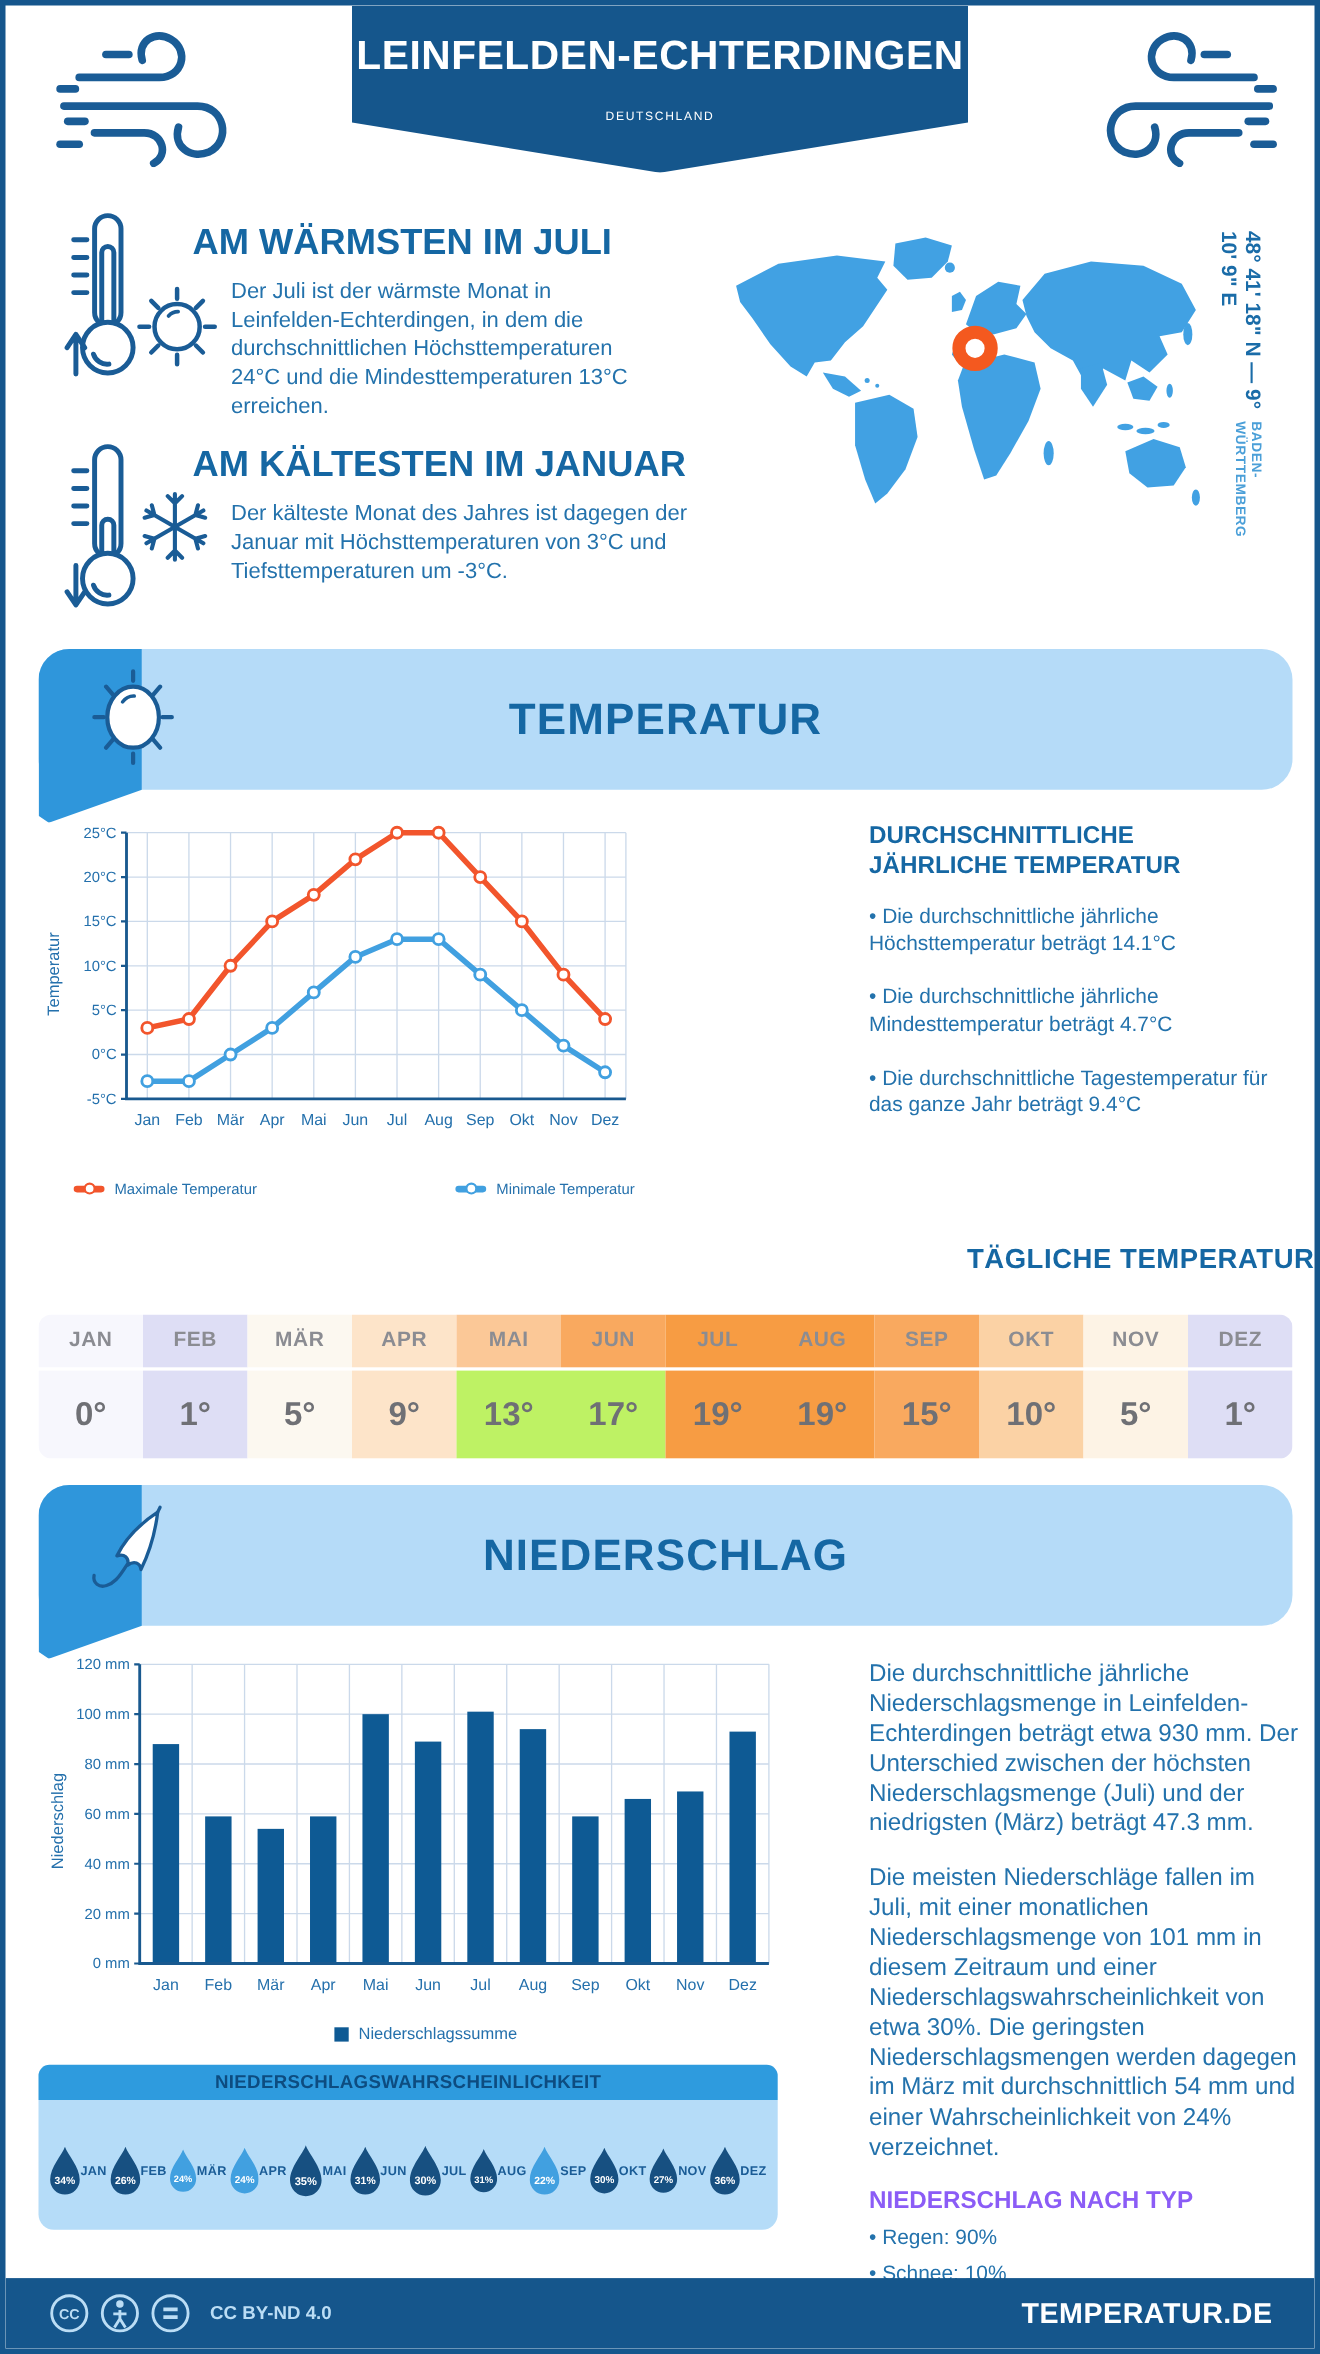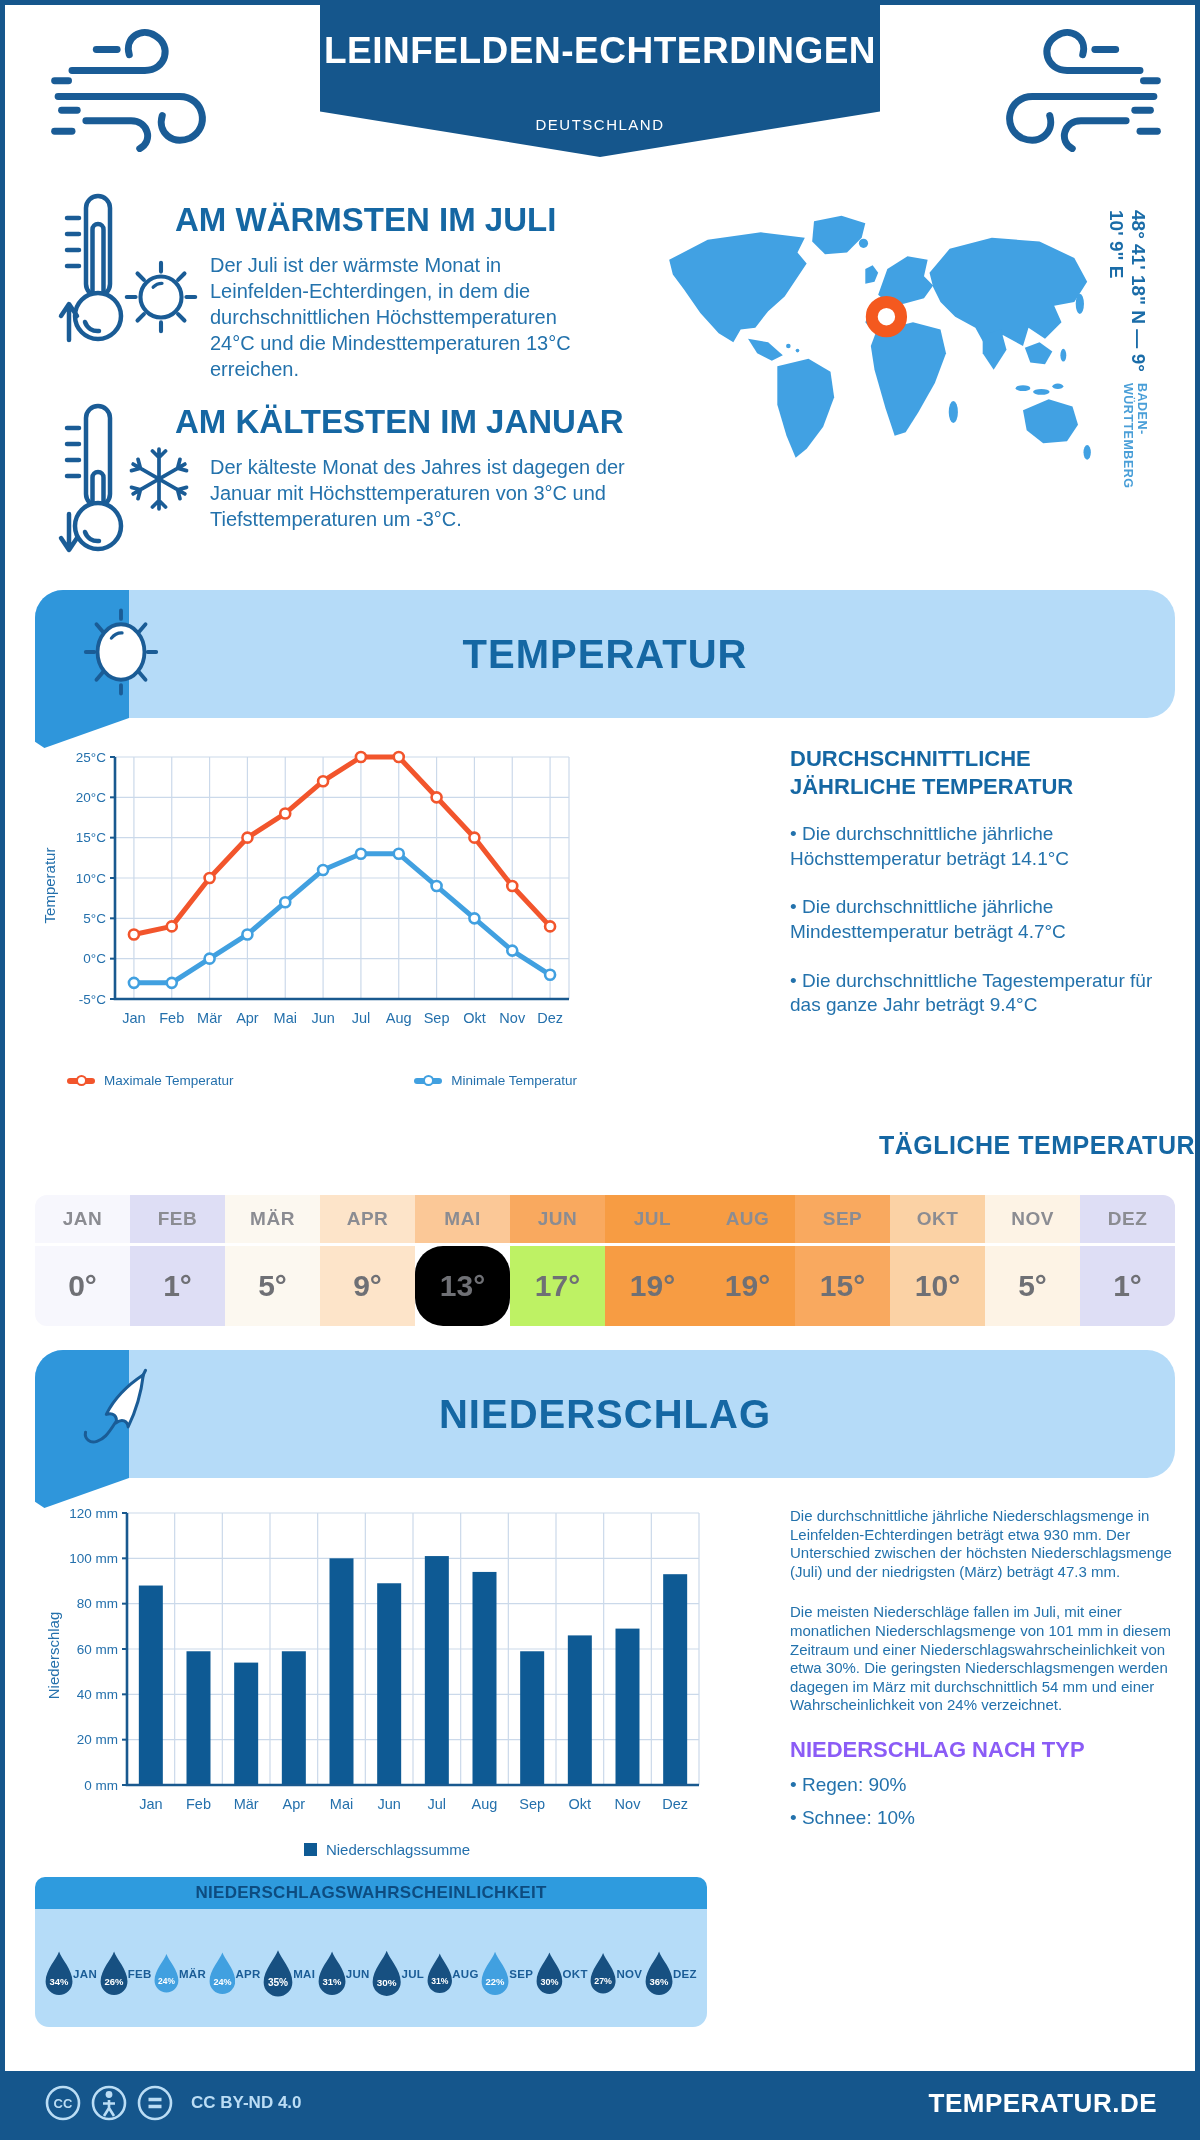--- a/index.html
+++ b/index.html
@@ -3,21 +3,21 @@
 <meta charset="utf-8">
 <style>
   html,body{margin:0;padding:0;background:#fff;}
   body{font-family:"Liberation Sans","DejaVu Sans",sans-serif;}
   .page{position:relative;width:1200px;height:2140px;background:#fff;border:5px solid #15568C;box-sizing:border-box;overflow:hidden;text-decoration:underline;}
   .abs{position:absolute;}
   
   .hdr-banner{left:315px;top:0;width:560px;height:152px;background:#15568C;
     clip-path:polygon(0 0,100% 0,100% 70%,50% 100%,0 70%);text-align:center;color:#fff;}
   .hdr-title{margin-top:25px;font-size:37px;font-weight:bold;letter-spacing:.5px;}
-  .hdr-sub{margin-top:44px;font-size:15px;letter-spacing:1.5px;}
+  .hdr-sub{margin-top:28px;font-size:11px;letter-spacing:1.5px;}
   .wind{stroke:#1A5C96;stroke-width:4;fill:none;stroke-linecap:round;}
   
   .blk-title{font-size:33px;font-weight:bold;color:#1567A3;}
   .blk-text{font-size:20px;line-height:1.3;color:#2372AC;}
   .lineart{stroke:#1A5C96;fill:none;stroke-linecap:round;stroke-linejoin:round;}
   
   .coords-wrap{left:1100px;top:205px;height:285px;writing-mode:vertical-rl;display:flex;gap:6px;}
   .coords{font-size:19px;font-weight:bold;color:#1A6CA8;}
   .region{font-size:12.5px;font-weight:bold;color:#4A9FD8;letter-spacing:.5px;}
   
@@ -37,21 +37,21 @@
   .legend{display:flex;justify-content:center;align-items:center;gap:42px;}
   .litem{display:flex;align-items:center;gap:9px;font-size:13.5px;color:#2470AC;}
   .lswatch{position:relative;width:28px;height:6px;border-radius:3px;}
   .lswatch .dot{position:absolute;left:9px;top:-2.5px;width:7px;height:7px;border-radius:50%;background:#fff;border:2.5px solid;}
   .sq{width:13px;height:13px;background:#0E5A94;display:inline-block;}
   
   .aside-title{font-size:22px;font-weight:bold;color:#1567A3;line-height:1.25;}
   .aside ul{list-style:none;margin:22px 0 0 0;padding:0;}
   .aside li{font-size:19px;line-height:1.3;color:#2372AC;margin-bottom:24px;}
   .aside li::before{content:"• ";}
-  .aside p{font-size:15px;line-height:1.24;color:#2372AC;margin:0 0 22px 0;}
+  .aside p{font-size:22px;line-height:1.24;color:#2372AC;margin:0 0 22px 0;}
   .aside h4{font-size:22px;font-weight:bold;color:#8b5cf6;margin:12px 0 10px 0;}
   
   .daily-title{left:0;right:0;top:1126px;text-align:right;font-size:25px;font-weight:bold;color:#1567A3;letter-spacing:.5px;}
   .dtable{left:30px;top:1190px;width:1140px;display:flex;border-radius:12px;overflow:hidden;}
   .dcol{flex:1;display:flex;flex-direction:column;}
   .dth{height:48px;margin-bottom:3px;display:flex;align-items:center;justify-content:center;
        font-size:19px;font-weight:bold;color:#8B8C92;letter-spacing:.5px;}
   .dtd{height:80px;display:flex;align-items:center;justify-content:center;font-size:30px;font-weight:bold;color:#6F7075;}
   
   .prob-bar{left:30px;top:1872px;width:672px;height:32px;background:#2E9BDE;border-radius:10px 10px 0 0;
@@ -297,21 +297,21 @@
       <div class="dcol">
         <div class="dth" style="background: rgb(252, 248, 240);">MÄR</div>
         <div class="dtd" style="background: rgb(252, 248, 240);">5°</div>
       </div>
       <div class="dcol">
         <div class="dth" style="background: rgb(253, 228, 201);">APR</div>
         <div class="dtd" style="background: rgb(253, 228, 201);">9°</div>
       </div>
       <div class="dcol">
         <div class="dth" style="background: rgb(251, 200, 151);">MAI</div>
-        <div class="dtd" style="background: #000000; border-radius: 28px;">13°</div>
+        <div class="dtd" style="background: #bef264;">13°</div>
       </div>
       <div class="dcol">
         <div class="dth" style="background: rgb(249, 169, 95);">JUN</div>
         <div class="dtd" style="background: #bef264;">17°</div>
       </div>
       <div class="dcol">
         <div class="dth" style="background: rgb(247, 156, 67);">JUL</div>
         <div class="dtd" style="background: rgb(247, 156, 67);">19°</div>
       </div>
       <div class="dcol">

